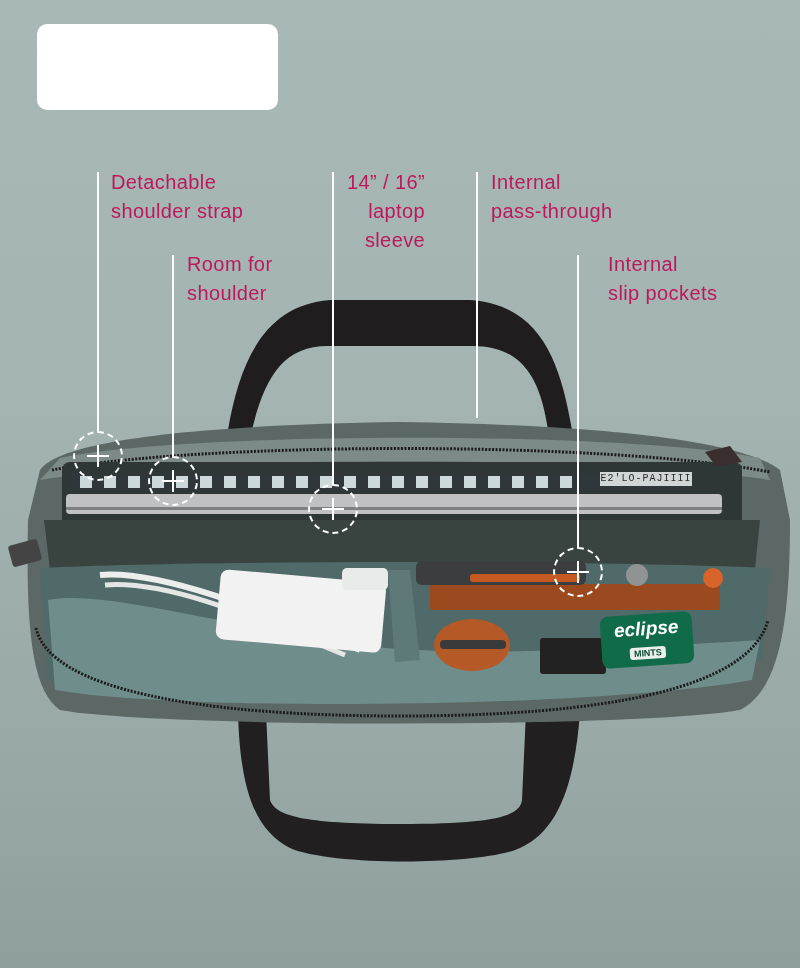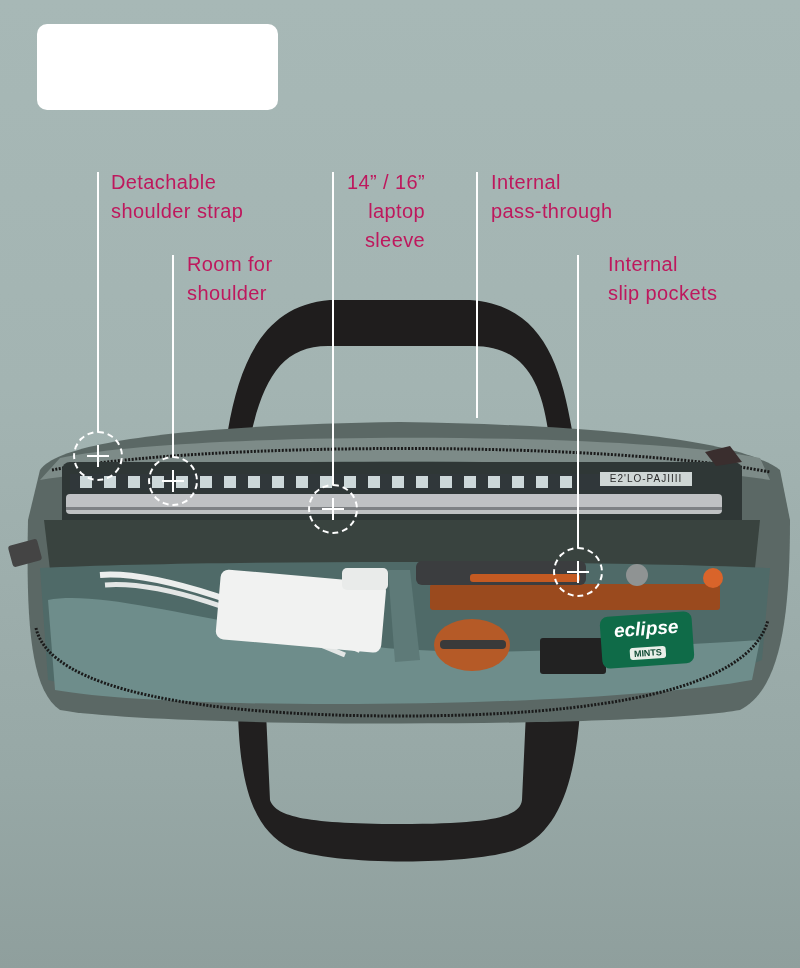--- a/index.html
+++ b/index.html
@@ -27,21 +27,21 @@
     }
     .marker::before, .marker::after {
       content: ""; position: absolute; background: #ffffff;
     }
     .marker::before { left: 50%; top: 12px; width: 2px; height: 22px; margin-left: -1px; }
     .marker::after { top: 50%; left: 12px; height: 2px; width: 22px; margin-top: -1px; }
 
     svg.bag { position: absolute; left: 0; top: 0; }
     .brand-label {
       position: absolute; left: 600px; top: 472px; width: 92px; height: 14px;
-      background: #cfd6d5; color: #2b2b2b; font-family: Liberation Sans, sans-serif;
+      background: #cfd6d5; color: #2b2b2b; font-family: Liberation Mono, monospace;
       font-size: 10px; line-height: 14px; text-align: center; letter-spacing: 1px;
     }
     .mint-tin {
       position: absolute; left: 601px; top: 614px; width: 92px; height: 52px;
       background: #0f6b48; border-radius: 8px; transform: rotate(-4deg);
       color: #fff; text-align: center;
     }
     .mint-tin .brand { font-weight: bold; font-style: italic; font-size: 19px; line-height: 26px; display: block; margin-top: 2px; }
     .mint-tin .sub { display: inline-block; background: #e9efe9; color: #0f4a33; font-size: 9px; font-weight: bold; padding: 1px 4px; border-radius: 3px; }
   </style>

